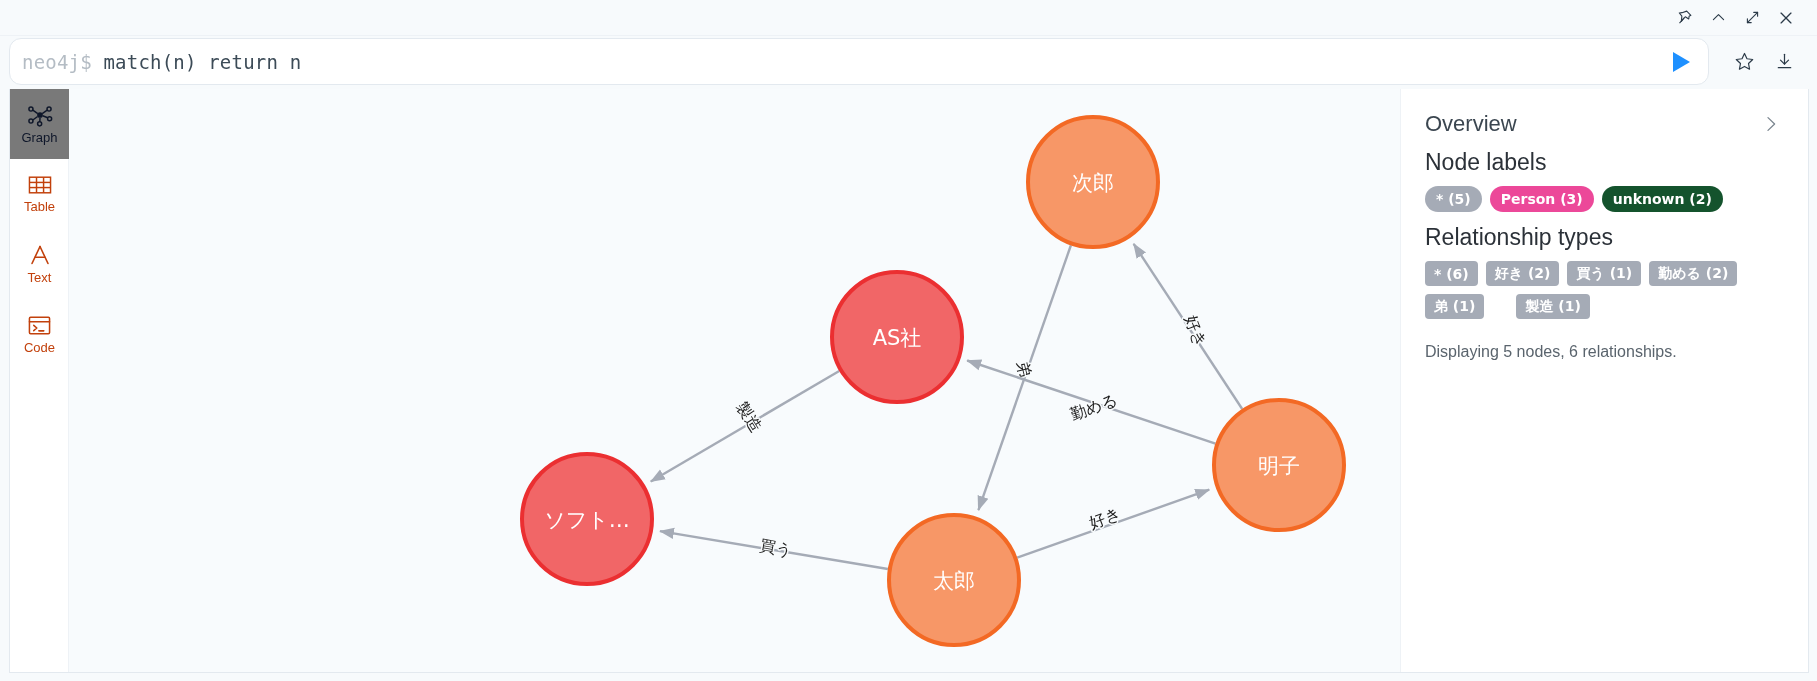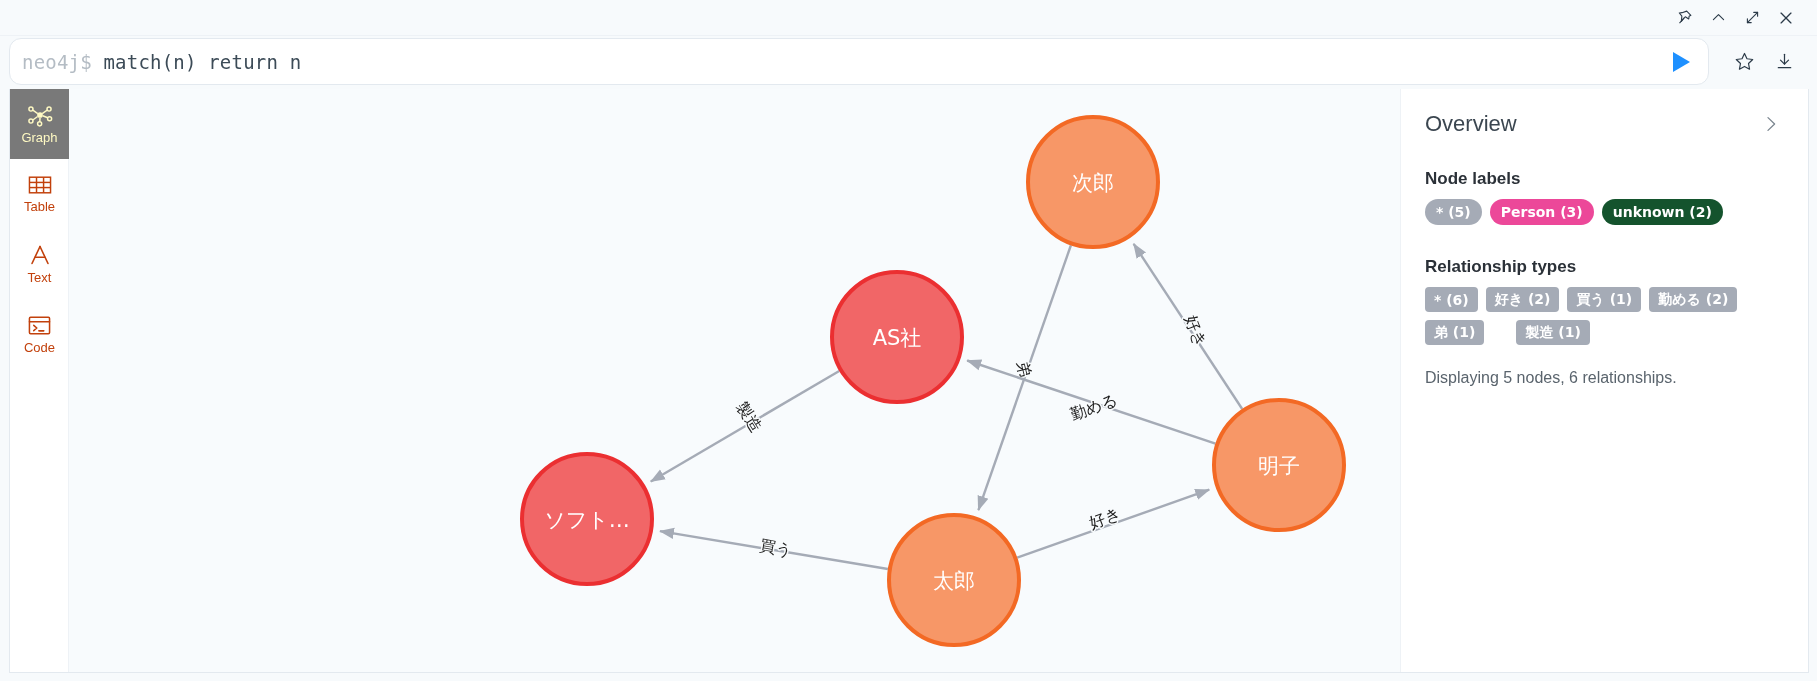--- a/index.html
+++ b/index.html
@@ -100,21 +100,21 @@
   }
   .view-item {
     width: 59px; height: 70px;
     display: flex; flex-direction: column;
     align-items: center; justify-content: center;
     gap: 4px;
     color: #c2410c;
     cursor: pointer;
     user-select: none;
   }
-  .view-item.active { background: #797979; color: #fef9c3; }
+  .view-item.active { background: #797979; color: #0f172a; }
   .view-item .vlabel { font-size: 13px; line-height: 14px; }
   .view-item svg { display: block; }
 
   
   .canvas-wrap {
     position: relative;
     flex: 1;
     background: #f8fbfd;
     overflow: hidden;
   }
@@ -170,22 +170,22 @@
   .ov-title {
     font-size: 22px; color: #3b4650; font-weight: 400;
     line-height: 26px;
   }
   .ov-collapse {
     width: 26px; height: 26px;
     display: flex; align-items: center; justify-content: center;
     color: #7b868f; cursor: pointer;
   }
   .ov-section-title {
-    margin-top: 32px;
-    font-size: 17px; font-weight: bold; color: #2b3138;
+    margin-top: 12px;
+    font-size: 23px; font-weight: normal; color: #2b3138;
   }
   .chips { display: flex; flex-wrap: wrap; gap: 8px; margin-top: 10px; }
   .chip {
     display: inline-flex; align-items: center;
     height: 26px; padding: 0 11px;
     border-radius: 13px;
     color: #ffffff; font-size: 14px; font-weight: bold;
     cursor: pointer; white-space: nowrap;
     font-family: "DejaVu Sans", "Liberation Sans", sans-serif;
   }

